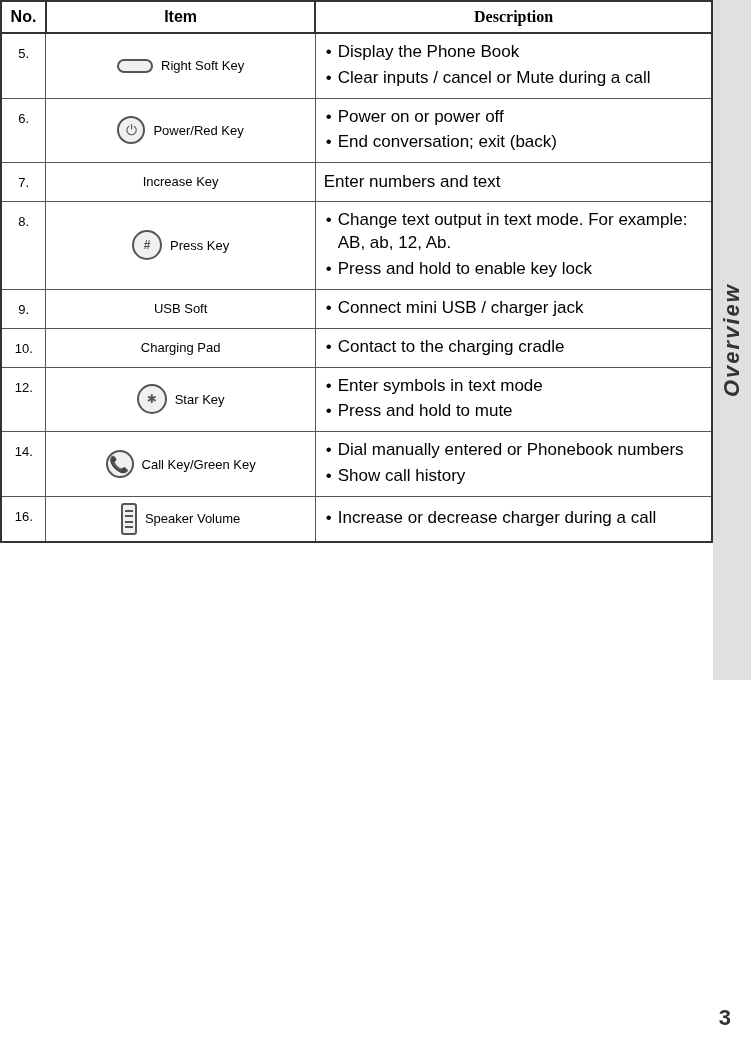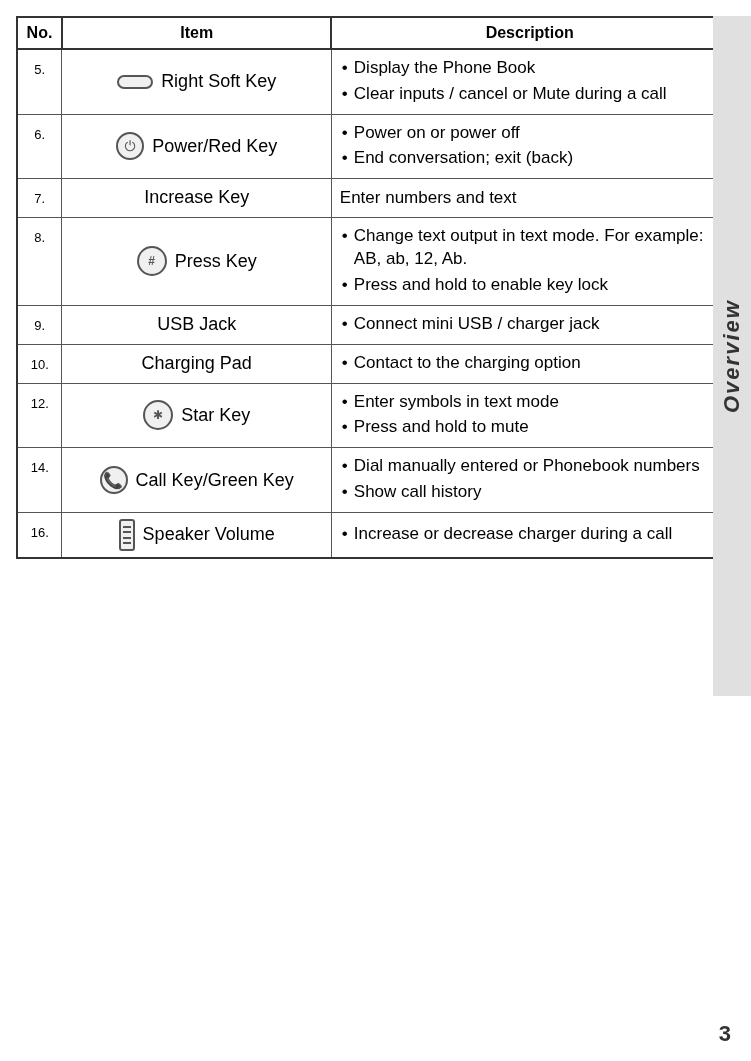--- a/index.html
+++ b/index.html
@@ -43,21 +43,21 @@
     .page-number {
       position: absolute;
       bottom: 30px;
       right: 20px;
       font-size: 22px;
       font-weight: bold;
       color: #333;
     }
 
     .table-container {
-      margin: 16px;
+      margin: 0;
       width: 581px;
     }
 
     table {
       width: 713px;
       border-collapse: collapse;
       border: 2px solid #333;
     }
 
     thead tr th {
@@ -70,20 +70,21 @@
     }
 
     thead tr th.col-no {
       width: 45px;
     }
     thead tr th.col-item {
       width: 270px;
     }
     thead tr th.col-desc {
       width: 398px;
+      font-family: Liberation Serif, serif;
     }
 
     tbody tr td {
       border: 1px solid #555;
       vertical-align: middle;
       padding: 6px 8px;
     }
 
     tbody tr td.no-cell {
       text-align: center;
@@ -108,21 +109,21 @@
     }
 
     .item-inner {
       display: flex;
       align-items: center;
       justify-content: center;
       gap: 8px;
     }
 
     .item-name {
-      font-size: 18px;
+      font-size: 13px;
     }
 
     
     .icon-box {
       display: inline-flex;
       align-items: center;
       justify-content: center;
     }
 
     
@@ -318,39 +319,39 @@
               <ul class="desc-list">
                 <li>Change text output in text mode. For example: AB, ab, 12, Ab.</li>
                 <li>Press and hold to enable key lock</li>
               </ul>
             </td>
           </tr>
           <tr>
             <td class="no-cell">9.</td>
             <td class="item-cell">
               <div class="item-inner">
-                <span class="item-name">USB Jack</span>
+                <span class="item-name">USB Soft</span>
               </div>
             </td>
             <td class="desc-cell">
               <ul class="desc-list">
                 <li>Connect mini USB / charger jack</li>
               </ul>
             </td>
           </tr>
           <tr>
             <td class="no-cell">10.</td>
             <td class="item-cell">
               <div class="item-inner">
                 <span class="item-name">Charging Pad</span>
               </div>
             </td>
             <td class="desc-cell">
               <ul class="desc-list">
-                <li>Contact to the charging option</li>
+                <li>Contact to the charging cradle</li>
               </ul>
             </td>
           </tr>
           <tr>
             <td class="no-cell">12.</td>
             <td class="item-cell">
               <div class="item-inner">
                 <div class="icon-box">
                   <span class="icon-star">✱</span>
                 </div>

